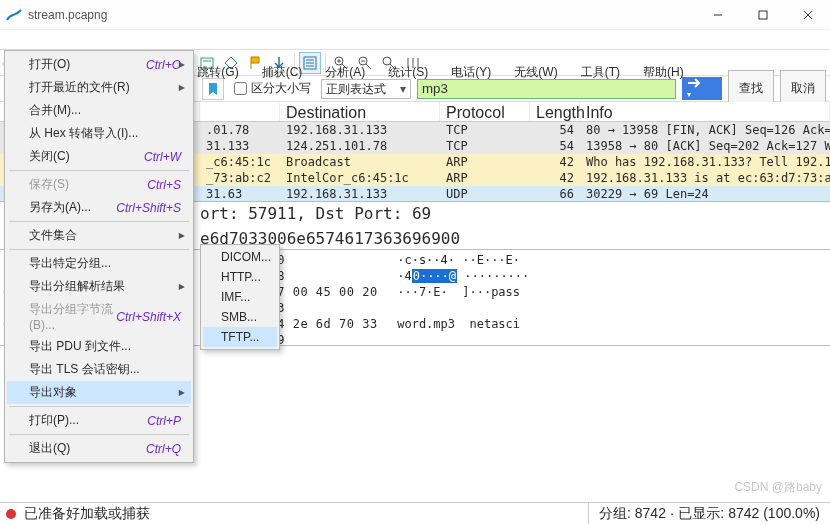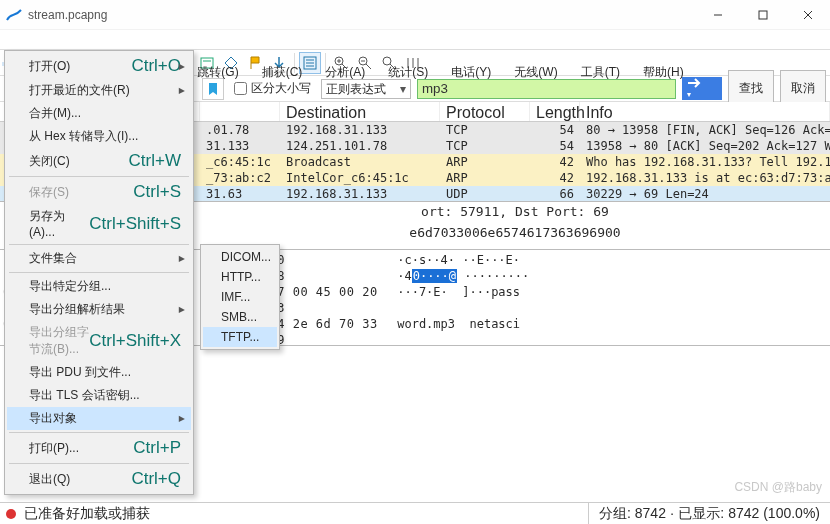--- a/index.html
+++ b/index.html
@@ -13,21 +13,21 @@
 
   
   .menubar { height: 20px; display: flex; border-bottom: 1px solid #ddd; padding: 0 2px; }
   .menubar .item { padding: 2px 16px 2px 7px; cursor: default; position: relative; margin-top: 32px; }
   .menubar .item.active { background: #d6e8f8; }
 
   
   .dropdown { position: absolute; top: 50px; left: 4px; width: 190px; background: #f1f1f1; border: 1px solid #b6b6b6; box-shadow: 3px 3px 5px rgba(0,0,0,0.2); z-index: 50; padding: 2px; }
   .dd-item { display: flex; align-items: center; padding: 3px 6px 3px 22px; position: relative; }
   .dd-item .lbl { flex: 1; }
-  .dd-item .sc { color: #0f766e; font-size: 17px; padding-right: 4px; }
+  .dd-item .sc { color: #6d28d9; font-size: 12px; padding-right: 4px; font-style: italic; }
   .dd-item.sub::after { content: "▶"; font-size: 8px; color: #555; position: absolute; right: 6px; }
   .dd-item.disabled { color: #999; }
   .dd-sep { height: 1px; background: #ccc; margin: 2px 2px; }
   .dd-item.highlight { background: #cce6ff; }
 
   .submenu { position: absolute; left: 200px; top: 244px; width: 80px; background: #f1f1f1; border: 1px solid #b6b6b6; box-shadow: 3px 3px 5px rgba(0,0,0,0.2); z-index: 60; padding: 2px; }
   .sm-item { padding: 3px 6px 3px 18px; }
   .sm-item.highlight { background: #cce6ff; }
 
   
@@ -59,21 +59,21 @@
   .prow.blue { background:#d6eaf8; }
   
   .left-hidden { width: 200px; flex:none; }
   .c-src   { width: 80px; flex:none; }
   .c-dst   { width: 160px; flex:none; }
   .c-proto { width: 90px; flex:none; }
   .c-len   { width: 50px; flex:none; text-align:right; }
   .c-info  { flex: 1; }
 
   
-  .details { height: 48px; border-bottom:1px solid #bbb; padding: 2px 0 2px 200px; font-family: Consolas, monospace; font-size:13px; overflow:hidden;text-align:center; }
+  .details { height: 48px; border-bottom:1px solid #bbb; padding: 2px 0 2px 200px; font-family: Consolas, monospace; font-size:16px; overflow:hidden; }
 
   
   .bytes { height: 96px; padding: 2px 0 2px 0; font-family: Consolas, monospace; font-size:12px; line-height:16px; overflow:hidden; border-bottom:1px solid #bbb; position:relative; }
   .bytes .line { display:flex; }
   .bytes .off { width:40px; color:#888; text-align:right; padding-right:8px; }
   .bytes .hex { width:340px; letter-spacing: 0.5px; padding-left: 160px; }
   .bytes .asc { padding-left: 10px; white-space: pre; }
   .bytes .hil { background:#1a6fd6; color:#fff; padding:0 1px; }
 
   .blank { flex:1; background:#fff; }

